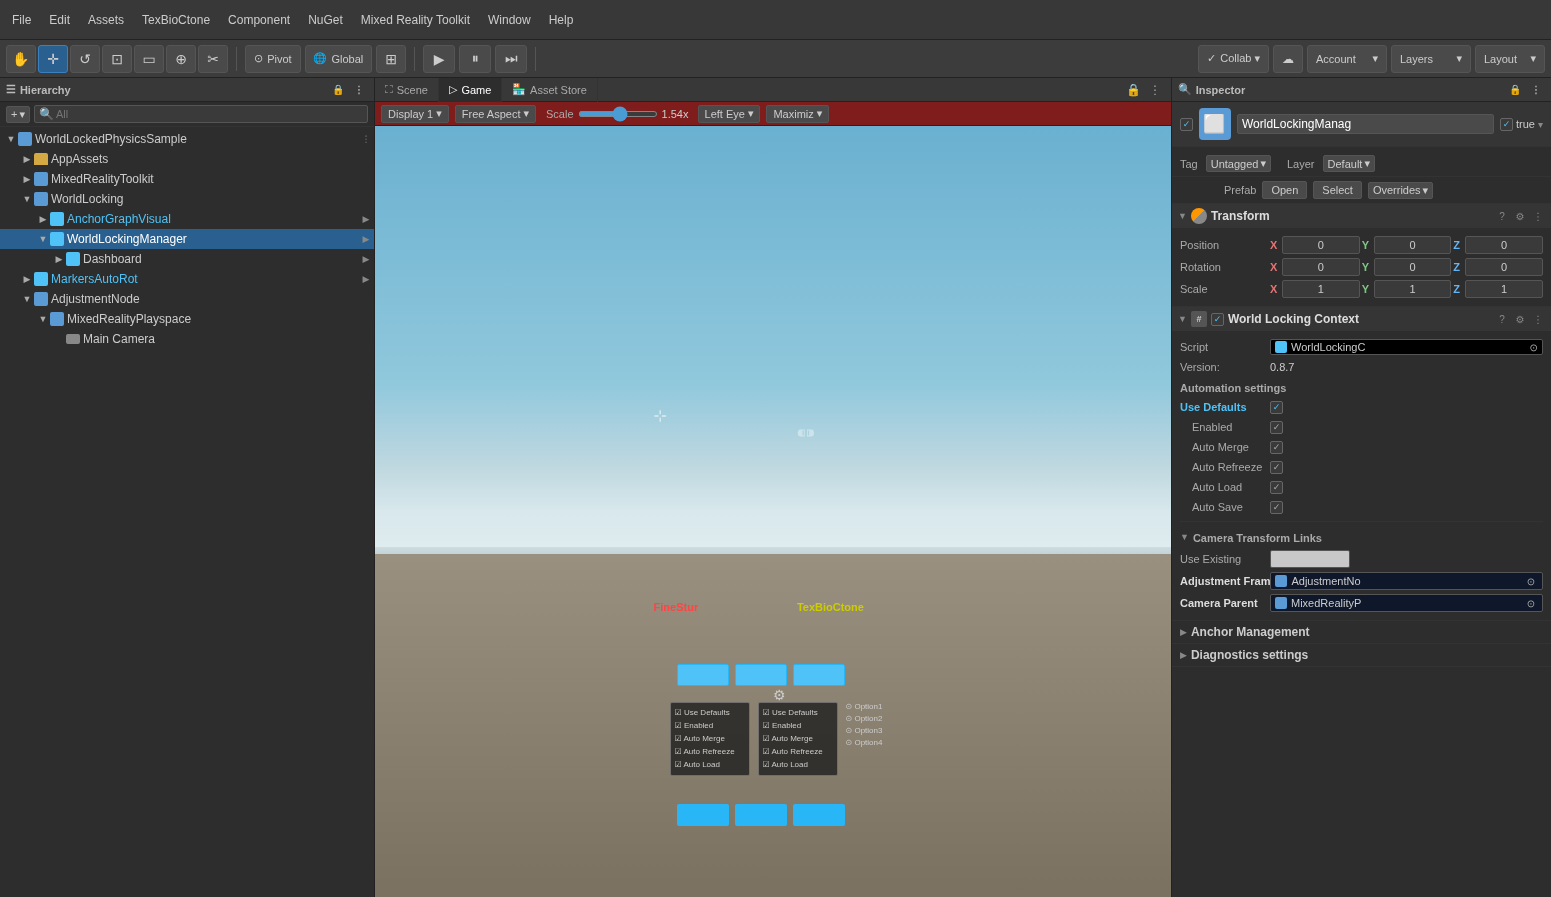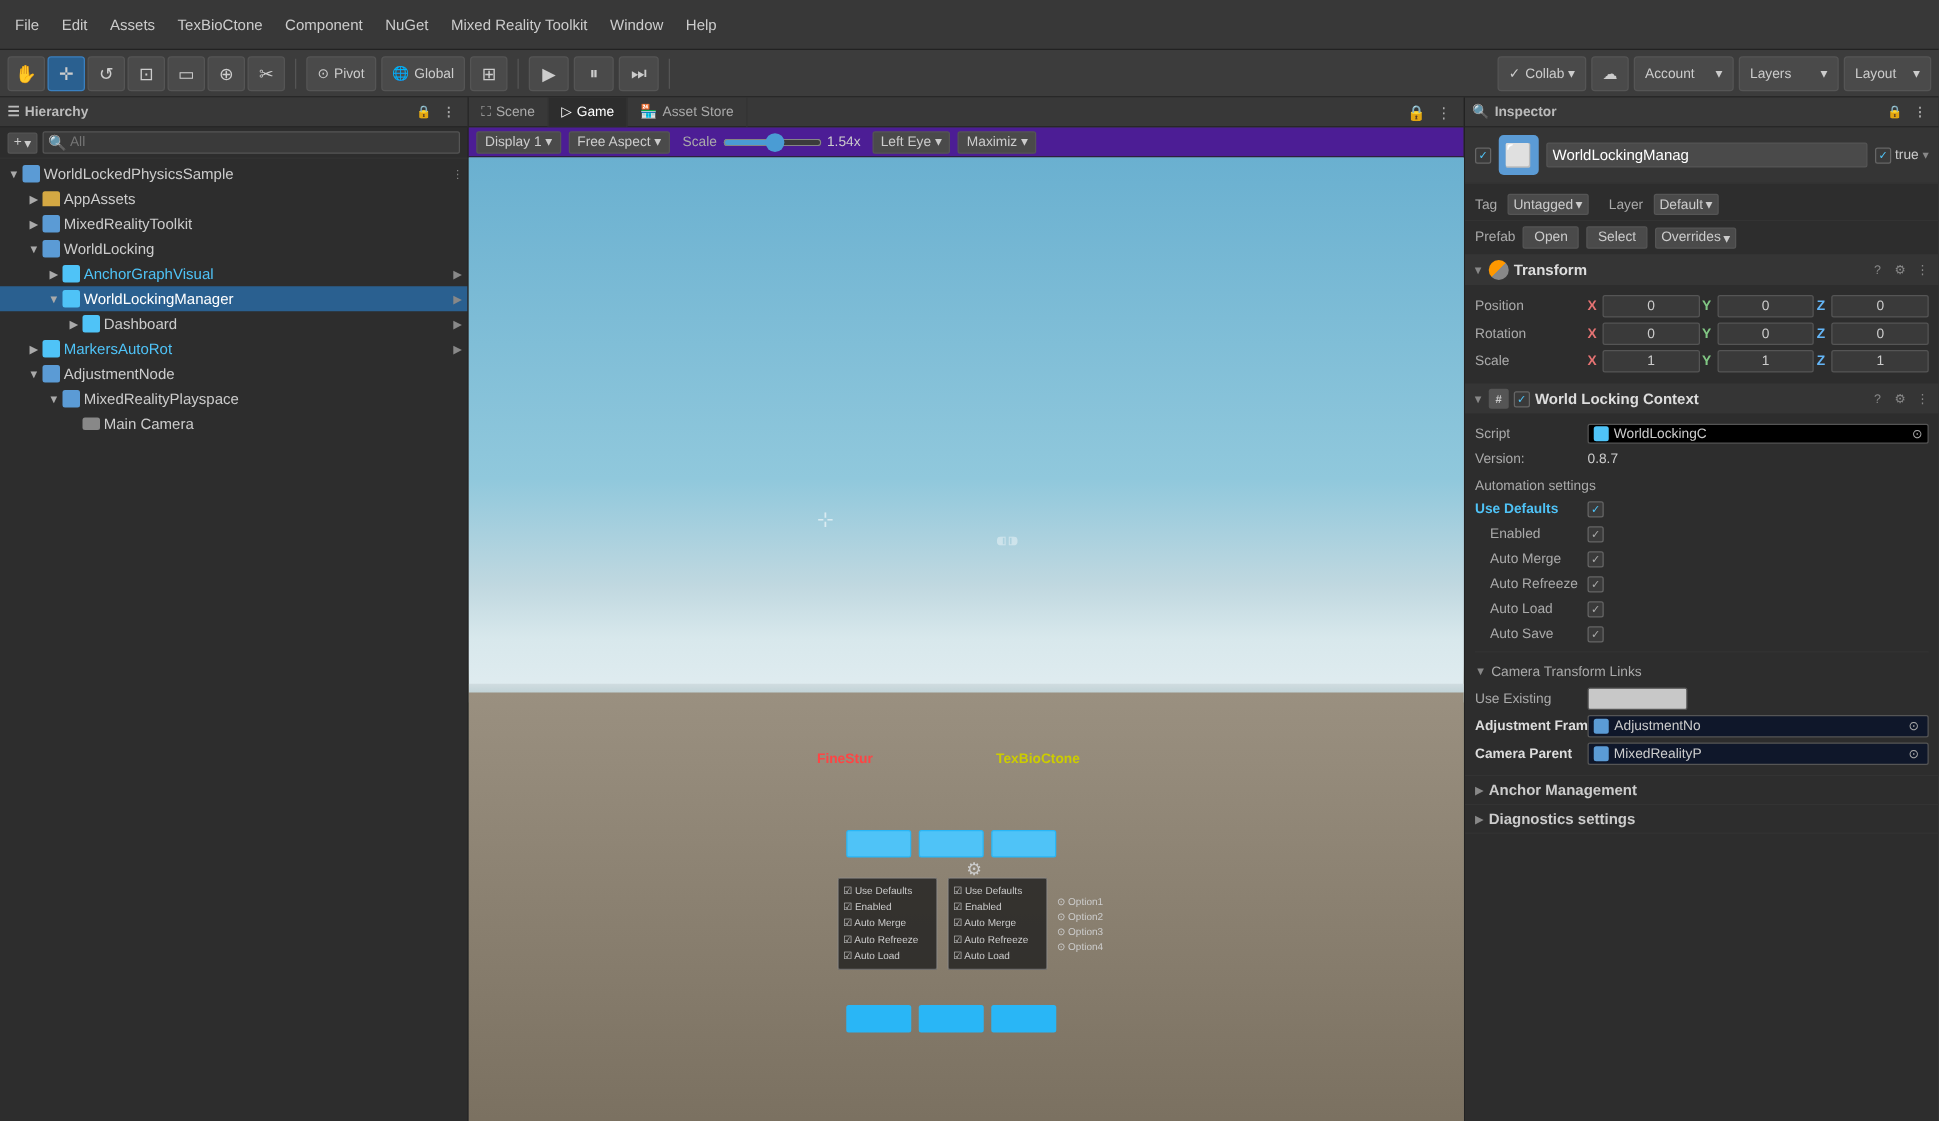--- a/index.html
+++ b/index.html
@@ -56,39 +56,39 @@
     .icon-camera { width: 14px; height: 10px; background: #888; border-radius: 2px; display: inline-block; flex-shrink: 0; margin-right: 3px; }
 
     
     #center { flex: 1; display: flex; flex-direction: column; }
     .view-tabs { display: flex; align-items: center; background: #383838; height: 24px; border-bottom: 1px solid #222; }
     .view-tab { display: flex; align-items: center; padding: 0 10px; height: 24px; cursor: pointer; font-size: 11px; color: #aaa; gap: 4px; border-right: 1px solid #333; }
     .view-tab.active { background: #2d2d2d; color: #fff; }
     .view-options { display: flex; align-items: center; margin-left: auto; padding-right: 8px; gap: 4px; }
     .view-opt-icon { cursor: pointer; color: #aaa; font-size: 12px; padding: 2px; }
 
-    .scene-toolbar { display: flex; align-items: center; background: #4c1d95; height: 24px; padding: 0 6px; gap: 6px; border-bottom: 1px solid #222; font-size: 11px; }
+    .scene-toolbar { display: flex; align-items: center; background: #7f1d1d; height: 24px; padding: 0 6px; gap: 6px; border-bottom: 1px solid #222; font-size: 11px; }
     .scene-dropdown { display: flex; align-items: center; background: #4a4a4a; border: 1px solid #555; border-radius: 2px; padding: 1px 6px; cursor: pointer; color: #ccc; gap: 3px; height: 18px; }
     .scene-canvas { flex: 1; background: linear-gradient(180deg, #87CEEB 0%, #b0d4e8 30%, #c8e0ec 45%, #d0dde0 52%, #a0a08a 55%, #8a8070 100%); position: relative; overflow: hidden; min-height: 0; }
     .scene-blue-btn { background: #4fc3f7; border: 1px solid #29b6f6; border-radius: 2px; width: 52px; height: 22px; }
 
     
     #inspector { width: 380px; background: #2d2d2d; border-left: 1px solid #222; display: flex; flex-direction: column; overflow-y: auto; }
     .inspector-header { display: flex; align-items: center; background: #383838; height: 24px; padding: 0 6px; border-bottom: 1px solid #222; font-size: 11px; font-weight: bold; color: #bbb; flex-shrink: 0; }
     .inspector-obj-header { display: flex; align-items: center; padding: 6px 8px; gap: 6px; background: #353535; border-bottom: 1px solid #333; flex-shrink: 0; }
     .obj-icon-large { width: 32px; height: 32px; background: #5b9bd5; border-radius: 4px; display: flex; align-items: center; justify-content: center; flex-shrink: 0; }
     .obj-name-area { flex: 1; }
     .obj-name-input { background: #4a4a4a; border: 1px solid #555; border-radius: 2px; padding: 2px 4px; color: #fff; font-size: 12px; width: 100%; }
     .tag-layer-row { display: flex; align-items: center; gap: 8px; margin-top: 4px; font-size: 11px; }
     .tag-label { color: #aaa; }
     .tag-dropdown { display: flex; align-items: center; background: #4a4a4a; border: 1px solid #555; border-radius: 2px; padding: 1px 4px; cursor: pointer; color: #ccc; gap: 2px; font-size: 11px; }
     .static-checkbox { display: flex; align-items: center; gap: 3px; font-size: 11px; color: #ccc; }
 
     .prefab-row { display: flex; align-items: center; gap: 6px; padding: 4px 8px; border-bottom: 1px solid #333; flex-shrink: 0; }
-    .prefab-label { color: #aaa; font-size: 11px; }
+    .prefab-label { color: #aaa; font-size: 11px; margin-left: 44px; }
     .prefab-btn { background: #4a4a4a; border: 1px solid #555; border-radius: 2px; padding: 2px 8px; cursor: pointer; color: #ccc; font-size: 11px; }
 
     
     .component-section { border-bottom: 1px solid #333; flex-shrink: 0; }
     .component-header { display: flex; align-items: center; padding: 4px 6px; cursor: pointer; background: #353535; gap: 4px; }
     .component-title { font-size: 12px; font-weight: bold; color: #ddd; flex: 1; }
     .component-actions { display: flex; gap: 4px; margin-left: auto; }
     .comp-icon-btn { width: 14px; height: 14px; display: flex; align-items: center; justify-content: center; font-size: 10px; color: #888; cursor: pointer; }
 
     .component-body { padding: 6px 8px; background: #2d2d2d; }
@@ -100,21 +100,21 @@
     .xyz-label { font-size: 11px; font-weight: bold; min-width: 10px; }
     .xyz-label.x { color: #e57373; }
     .xyz-label.y { color: #81c784; }
     .xyz-label.z { color: #64b5f6; }
     .xyz-input { background: #3a3a3a; border: 1px solid #555; border-radius: 2px; padding: 1px 4px; color: #ccc; font-size: 11px; flex: 1; height: 18px; text-align: center; }
 
     .script-ref { display: flex; align-items: center; background: #000000; border: 1px solid #555; border-radius: 2px; padding: 1px 4px; flex: 1; gap: 4px; }
     .script-icon { width: 12px; height: 12px; background: #4fc3f7; border-radius: 2px; flex-shrink: 0; }
     .script-name { font-size: 11px; color: #ccc; }
 
-    .section-label { font-size: 11px; font-weight: normal; color: #aaa; padding: 4px 0 2px; }
+    .section-label { font-size: 11px; font-weight: bold; color: #aaa; padding: 4px 0 2px; }
     .unity-checkbox { width: 13px; height: 13px; border: 1px solid #666; border-radius: 2px; background: #3a3a3a; display: flex; align-items: center; justify-content: center; flex-shrink: 0; cursor: pointer; }
     .unity-checkbox.checked::after { content: '✓'; font-size: 9px; color: #4fc3f7; }
     .unity-checkbox.checked-grey::after { content: '✓'; font-size: 9px; color: #aaa; }
 
     .obj-ref-field { display: flex; align-items: center; background: #0f172a; border: 1px solid #555; border-radius: 2px; padding: 1px 4px; flex: 1; gap: 4px; height: 18px; }
     .obj-ref-icon { width: 12px; height: 12px; background: #5b9bd5; border-radius: 2px; flex-shrink: 0; }
     .obj-ref-name { font-size: 11px; color: #ccc; flex: 1; overflow: hidden; text-overflow: ellipsis; white-space: nowrap; }
     .obj-ref-pick { width: 14px; height: 14px; display: flex; align-items: center; justify-content: center; cursor: pointer; color: #aaa; font-size: 10px; }
 
     .grey-field { background: #3a3a3a; border: 1px solid #555; border-radius: 2px; padding: 1px 4px; flex: 1; height: 18px; }
@@ -382,21 +382,21 @@
         </div>
         <div style="background:rgba(30,30,30,0.8);border:1px solid rgba(255,255,255,0.3);padding:4px;border-radius:2px;min-width:80px;">
           <div style="font-size:8px;color:#ccc;line-height:1.6;">
             <div>☑ Use Defaults</div>
             <div>☑ Enabled</div>
             <div>☑ Auto Merge</div>
             <div>☑ Auto Refreeze</div>
             <div>☑ Auto Load</div>
           </div>
         </div>
-        <div style="display:flex;flex-direction:column;gap:3px;justify-content:center;">
+        <div style="display:flex;flex-direction:column;gap:3px;">
           <div style="font-size:8px;color:#ccc;">⊙ Option1</div>
           <div style="font-size:8px;color:#ccc;">⊙ Option2</div>
           <div style="font-size:8px;color:#ccc;">⊙ Option3</div>
           <div style="font-size:8px;color:#ccc;">⊙ Option4</div>
         </div>
       </div>
 
       <div style="position:absolute;top:87%;left:38%;display:flex;gap:6px;">
         <div style="width:52px;height:22px;background:#29b6f6;border-radius:2px;"></div>
         <div style="width:52px;height:22px;background:#29b6f6;border-radius:2px;"></div>

